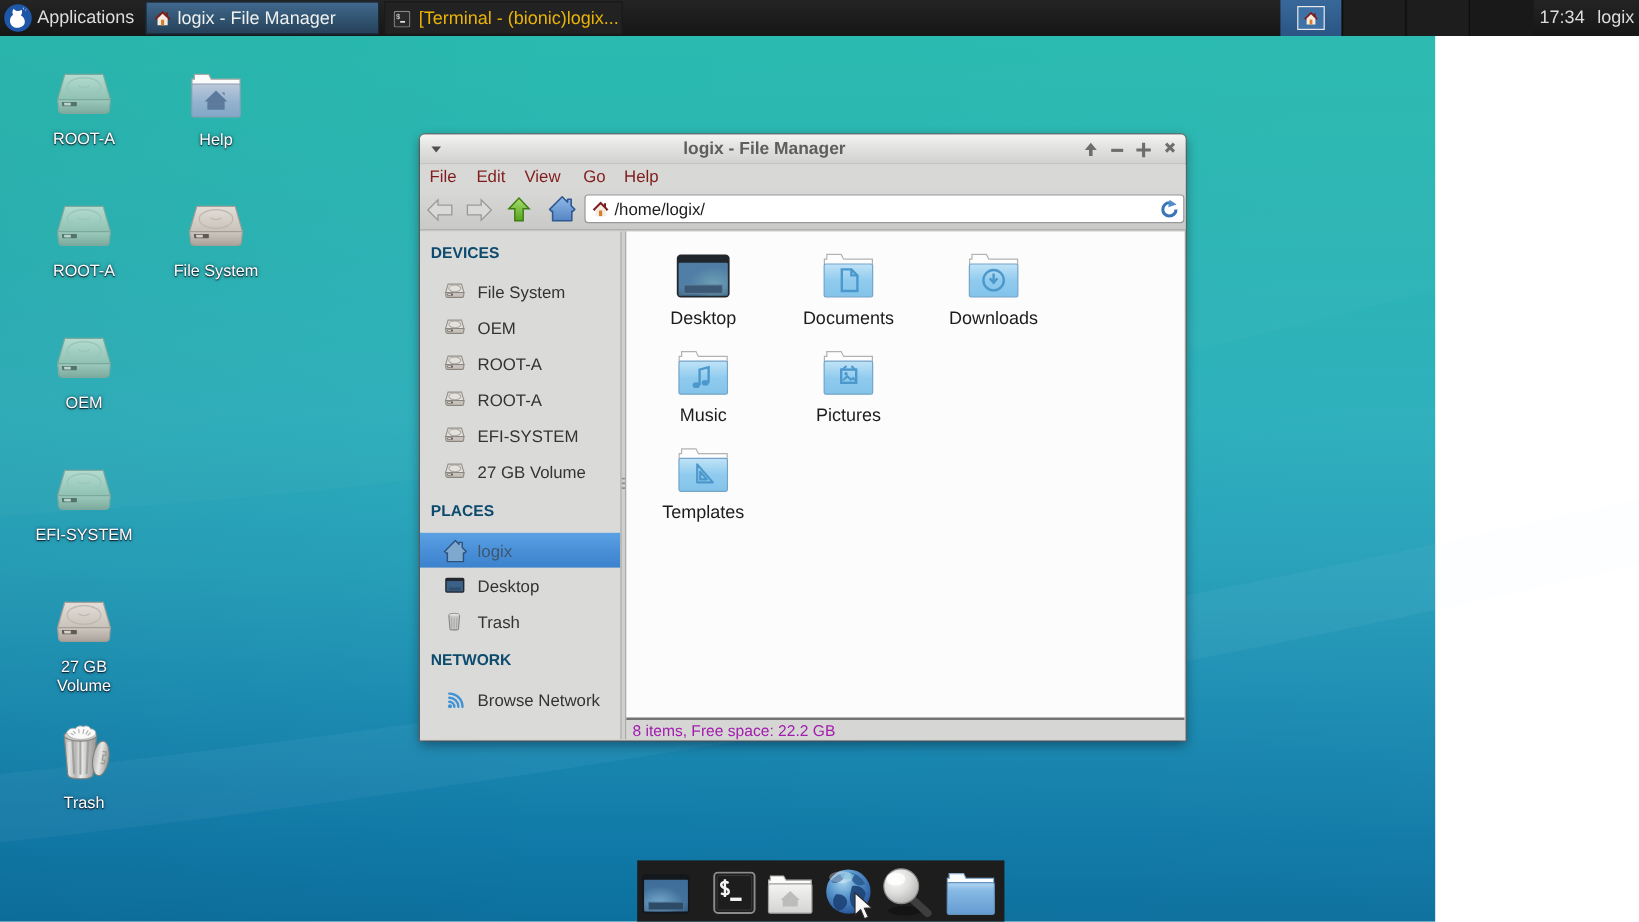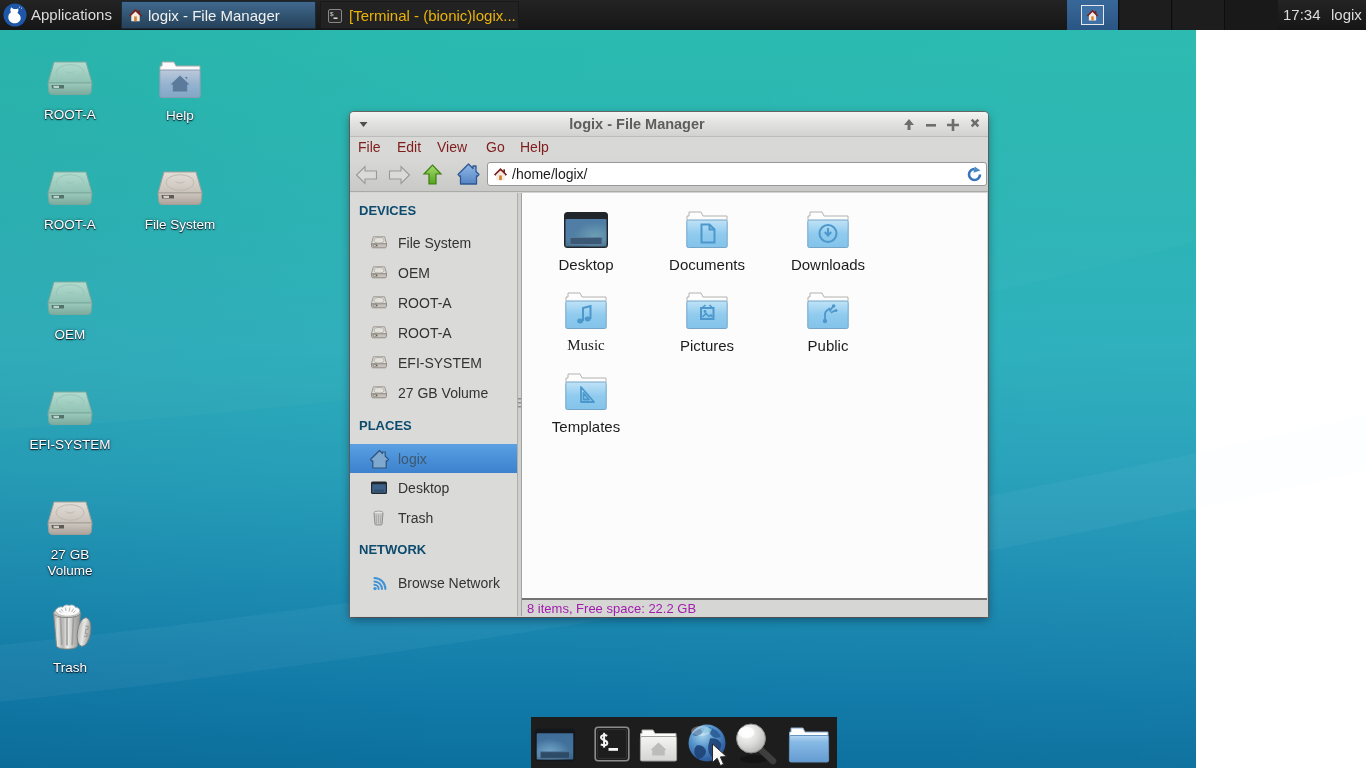--- a/index.html
+++ b/index.html
@@ -492,21 +492,21 @@
       </div>
       <div class="fitem" style="left:251px;top:18px;">
         <svg class="fic" width="46" height="38" viewBox="0 0 46 38">
           <path d="M5,1 L17,1 L19,5 L43,5 L43,9.5 L3,9.5 L3,5 L5,5 Z" fill="#fdfdfd" stroke="#b2b2b0" stroke-width="1"></path>
           <rect x="2.8" y="9" width="40.4" height="27.5" rx="1.5" fill="url(#fb)" stroke="#74a4c8" stroke-width="1"></rect>
           <circle cx="23" cy="22.5" r="8.5" fill="none" stroke="#4c98cc" stroke-width="2"></circle>
           <path d="M23,17 L23,24 M19.8,21 L23,24.6 L26.2,21" fill="none" stroke="#4c98cc" stroke-width="2"></path>
         </svg>
         <div class="flbl">Downloads</div>
       </div>
-      <div class="fitem" style="left:9px;top:99px;font-family:Liberation Serif, serif;">
+      <div class="fitem" style="left:9px;top:99px;">
         <svg class="fic" width="46" height="38" viewBox="0 0 46 38">
           <path d="M5,1 L17,1 L19,5 L43,5 L43,9.5 L3,9.5 L3,5 L5,5 Z" fill="#fdfdfd" stroke="#b2b2b0" stroke-width="1"></path>
           <rect x="2.8" y="9" width="40.4" height="27.5" rx="1.5" fill="url(#fb)" stroke="#74a4c8" stroke-width="1"></rect>
           <g fill="none" stroke="#4c98cc" stroke-width="2">
             <path d="M27.5,27 L27.5,14 L20,16 L20,29"></path>
           </g>
           <ellipse cx="17.2" cy="29" rx="3" ry="2.4" fill="#4c98cc"></ellipse>
           <ellipse cx="24.7" cy="27" rx="3" ry="2.4" fill="#4c98cc"></ellipse>
         </svg>
         <div class="flbl">Music</div>
@@ -516,34 +516,20 @@
           <path d="M5,1 L17,1 L19,5 L43,5 L43,9.5 L3,9.5 L3,5 L5,5 Z" fill="#fdfdfd" stroke="#b2b2b0" stroke-width="1"></path>
           <rect x="2.8" y="9" width="40.4" height="27.5" rx="1.5" fill="url(#fb)" stroke="#74a4c8" stroke-width="1"></rect>
           <g fill="none" stroke="#4c98cc" stroke-width="2">
             <rect x="17" y="16" width="12.5" height="11"></rect>
             <path d="M21.5,13 L18,16 M25.5,13 L29,16.5" stroke-width="1.6"></path>
           </g>
           <circle cx="21" cy="19.5" r="1.4" fill="#4c98cc"></circle>
           <path d="M18.5,25 L22,21.5 L25,24.5 L27,23 L28.5,25" fill="none" stroke="#4c98cc" stroke-width="1.6"></path>
         </svg>
         <div class="flbl">Pictures</div>
-      </div>
-      <div class="fitem" style="left:251px;top:99px;">
-        <svg class="fic" width="46" height="38" viewBox="0 0 46 38">
-          <path d="M5,1 L17,1 L19,5 L43,5 L43,9.5 L3,9.5 L3,5 L5,5 Z" fill="#fdfdfd" stroke="#b2b2b0" stroke-width="1"></path>
-          <rect x="2.8" y="9" width="40.4" height="27.5" rx="1.5" fill="url(#fb)" stroke="#74a4c8" stroke-width="1"></rect>
-          <g fill="none" stroke="#4c98cc" stroke-width="1.8">
-            <path d="M20,28 L20,22 C20,18 24,18 25,16"></path>
-            <path d="M24.5,19.5 L28,14.5 M25.8,20.8 L30.5,18.2"></path>
-          </g>
-          <circle cx="20" cy="29" r="2.2" fill="#4c98cc"></circle>
-          <circle cx="28.6" cy="14" r="1.8" fill="#4c98cc"></circle>
-          <circle cx="31" cy="18.6" r="1.5" fill="#4c98cc"></circle>
-        </svg>
-        <div class="flbl">Public</div>
       </div>
       <div class="fitem" style="left:9px;top:180px;">
         <svg class="fic" width="46" height="38" viewBox="0 0 46 38">
           <path d="M5,1 L17,1 L19,5 L43,5 L43,9.5 L3,9.5 L3,5 L5,5 Z" fill="#fdfdfd" stroke="#b2b2b0" stroke-width="1"></path>
           <rect x="2.8" y="9" width="40.4" height="27.5" rx="1.5" fill="url(#fb)" stroke="#74a4c8" stroke-width="1"></rect>
           <path d="M18,14 L18,29 L31,29 Z M20.5,20 L20.5,26.5 L26,26.5 Z" fill="none" stroke="#4c98cc" stroke-width="1.8" stroke-linejoin="round"></path>
         </svg>
         <div class="flbl">Templates</div>
       </div>
     </div>

